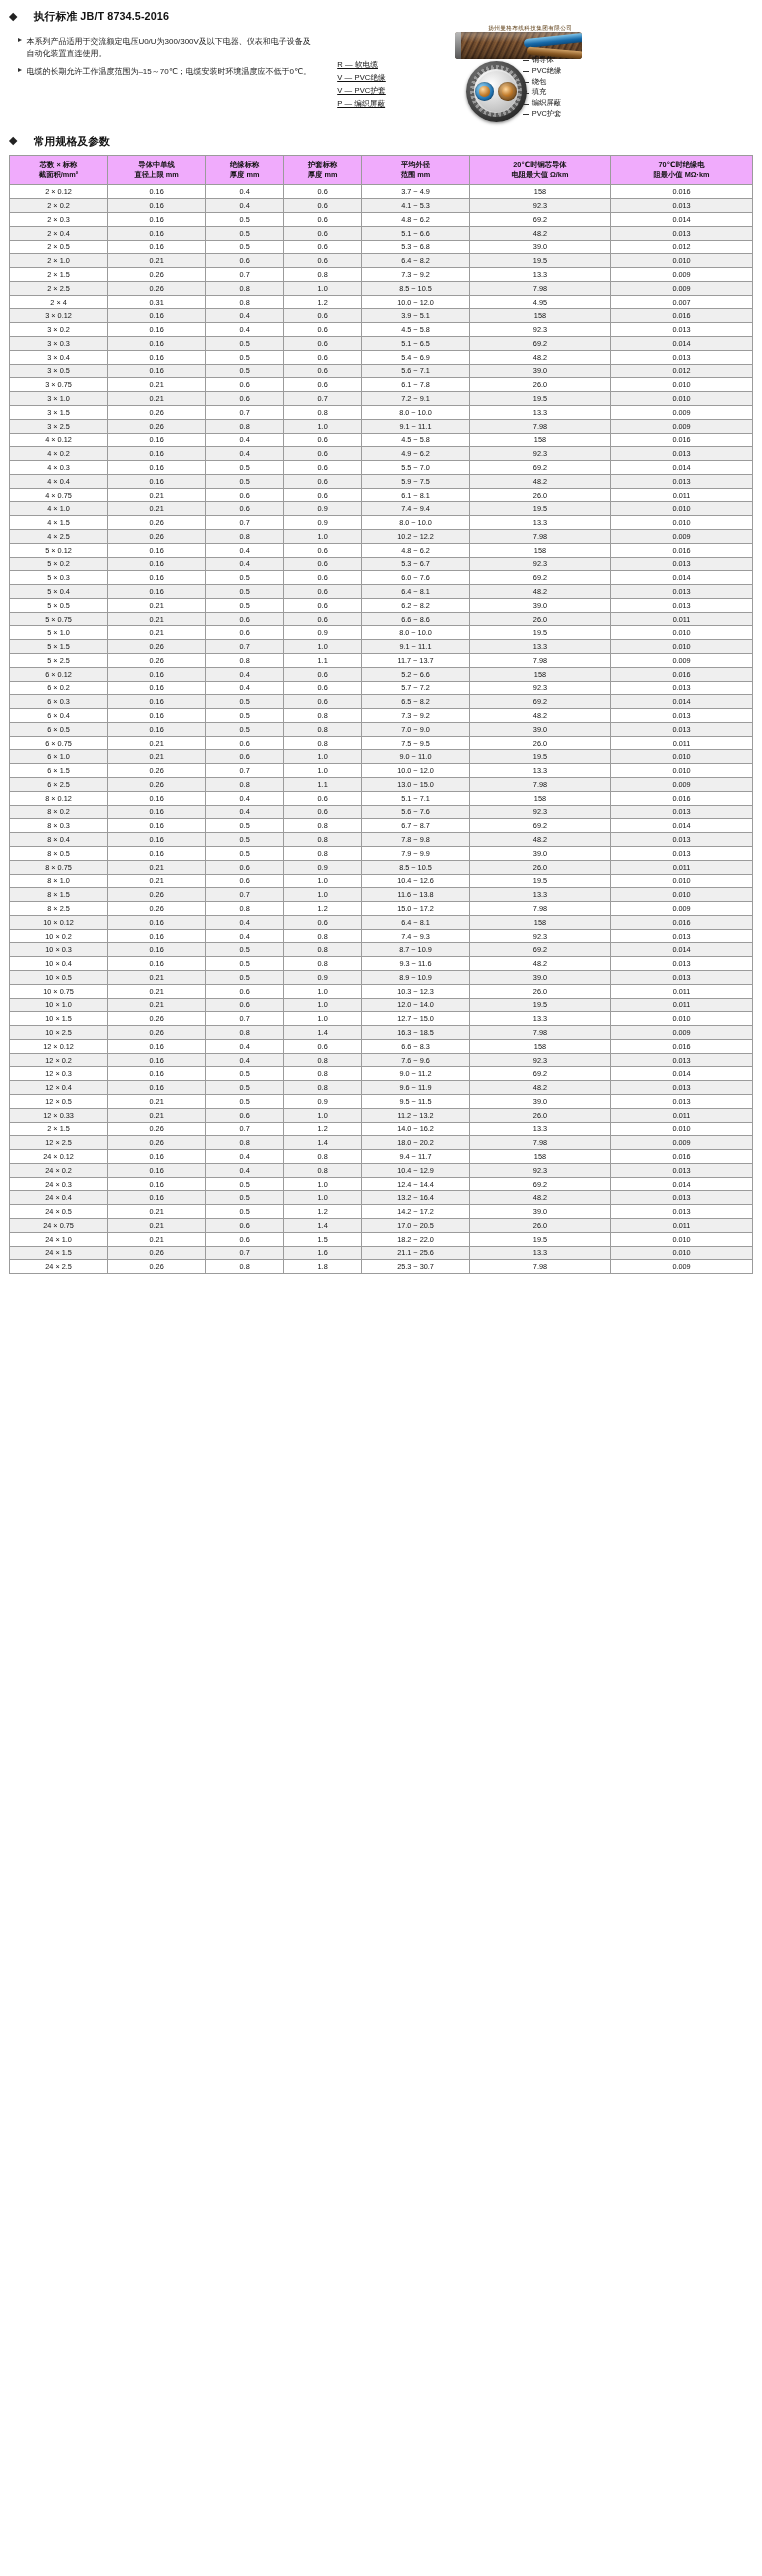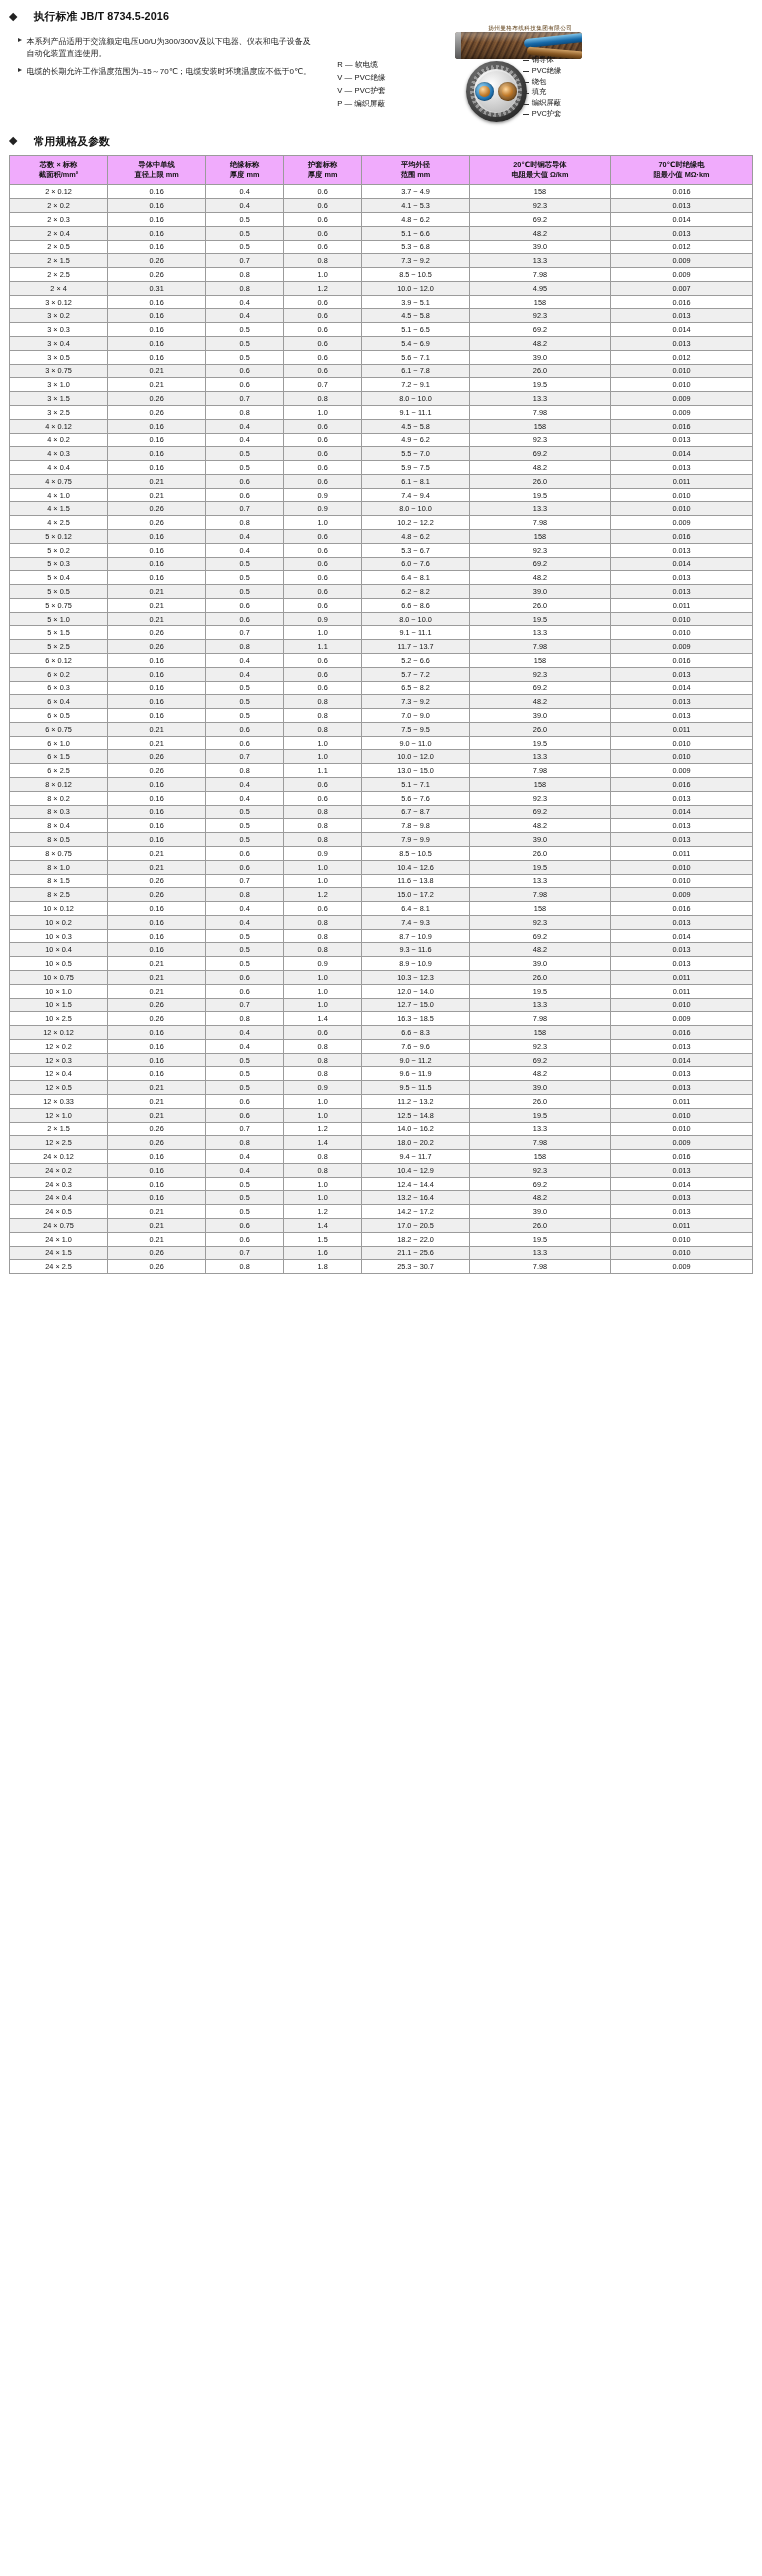--- a/index.html
+++ b/index.html
@@ -64,21 +64,21 @@
 
   .legend {
     flex: 0 0 111px;
     font-size: 7.6px;
     line-height: 1.75;
     color: #111;
     padding-top: 27px;
     padding-left: 3.8px;
     white-space: nowrap;
   }
-  .legend div { letter-spacing: 0.1px; }
+  .legend div { letter-spacing: 0.1px; text-decoration: underline; }
 
   
   .art {
     position: relative;
     flex: 1 1 auto;
     height: 95px;
     min-width: 210px;
   }
   .cable-photo {
     position: absolute;
@@ -339,20 +339,29 @@
         <tr>
           <td>2 × 0.5</td>
           <td>0.16</td>
           <td>0.5</td>
           <td>0.6</td>
           <td>5.3 ~ 6.8</td>
           <td>39.0</td>
           <td>0.012</td>
         </tr>
         <tr>
+          <td>2 × 1.0</td>
+          <td>0.21</td>
+          <td>0.6</td>
+          <td>0.6</td>
+          <td>6.4 ~ 8.2</td>
+          <td>19.5</td>
+          <td>0.010</td>
+        </tr>
+        <tr>
           <td>2 × 1.5</td>
           <td>0.26</td>
           <td>0.7</td>
           <td>0.8</td>
           <td>7.3 ~ 9.2</td>
           <td>13.3</td>
           <td>0.009</td>
         </tr>
         <tr>
           <td>2 × 2.5</td>
@@ -897,29 +906,20 @@
         <tr>
           <td>12 × 0.33</td>
           <td>0.21</td>
           <td>0.6</td>
           <td>1.0</td>
           <td>11.2 ~ 13.2</td>
           <td>26.0</td>
           <td>0.011</td>
         </tr>
         <tr>
-          <td>12 × 1.0</td>
-          <td>0.21</td>
-          <td>0.6</td>
-          <td>1.0</td>
-          <td>12.5 ~ 14.8</td>
-          <td>19.5</td>
-          <td>0.010</td>
-        </tr>
-        <tr>
           <td>2 × 1.5</td>
           <td>0.26</td>
           <td>0.7</td>
           <td>1.2</td>
           <td>14.0 ~ 16.2</td>
           <td>13.3</td>
           <td>0.010</td>
         </tr>
         <tr>
           <td>12 × 2.5</td>

